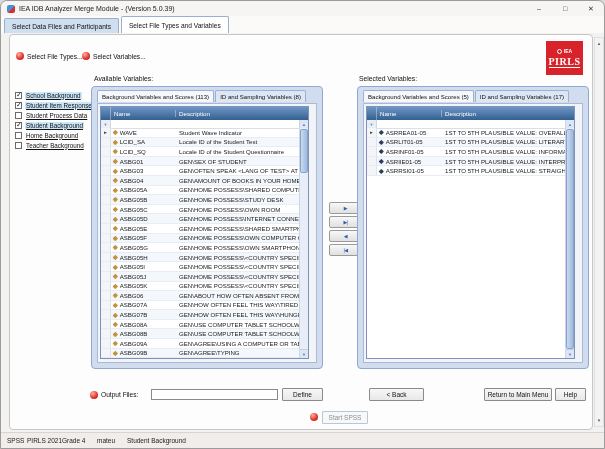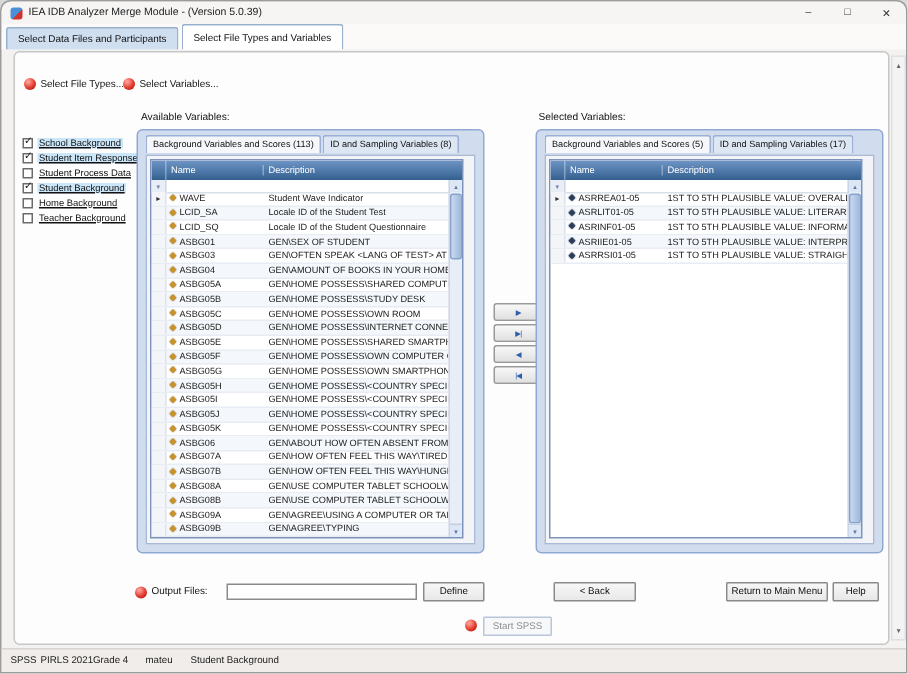--- a/index.html
+++ b/index.html
@@ -481,20 +481,27 @@
           </div>
         <div class="vscroll">
           <span class="sb-arrow up">▲</span>
           <span class="sb-thumb"></span>
           <span class="sb-arrow down">▼</span>
         </div>
       </div>
     </div>
   </div>
 
+  <div class="logo">
+    <span class="logo-top">
+      <span class="logo-globe"></span>
+      <span>IEA</span>
+    </span>
+    <span class="logo-word">PIRLS</span>
+  </div>
 
   <span class="redball out-icon"></span>
   <span id="lbl-output">Output Files:</span>
   <input class="out-input" value="" style="">
   <div class="btn" id="btn-define">Define</div>
   <div class="btn" id="btn-back">&lt; Back</div>
   <div class="btn" id="btn-return">Return to Main Menu</div>
   <div class="btn" id="btn-help">Help</div>
   <span class="redball start-icon"></span>
   <div class="btn" id="btn-start">Start SPSS</div>

